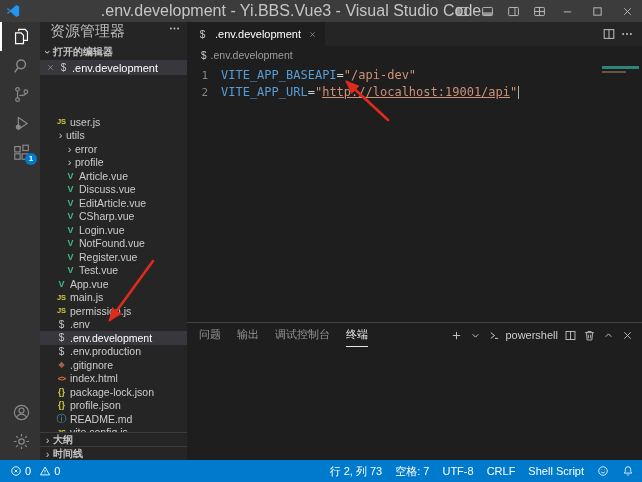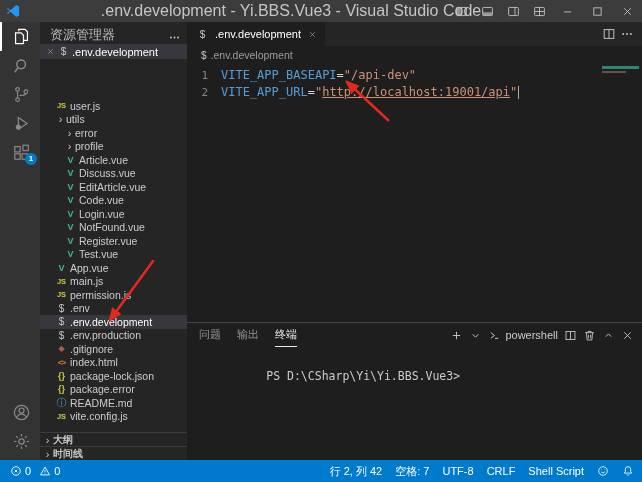--- a/index.html
+++ b/index.html
@@ -24,21 +24,21 @@
   .activitybar{flex:0 0 40px;background:#333333;display:flex;flex-direction:column;}
   .ab-item{height:29px;display:flex;align-items:center;justify-content:center;color:#8a8a8a;position:relative;border-left:2px solid transparent;}
   .ab-item.active{color:#ffffff;border-left-color:#ffffff;}
   .ab-icn{display:inline-flex;}
   .ab-icn svg{width:19px;height:19px;}
   .ab-badge{position:absolute;right:3px;bottom:2px;background:#007acc;color:#fff;border-radius:50%;width:12px;height:12px;font-size:8px;line-height:12px;text-align:center;font-weight:bold;}
   .ab-bottom{margin-top:auto;margin-bottom:4px;}
 
   
   .sidebar{flex:0 0 147px;background:#252526;display:flex;flex-direction:column;min-height:0;font-size:11px;}
-  .sidebar-title{flex:0 0 22px;display:flex;align-items:flex-end;padding:0 6px 0 10px;font-size:13px;color:#bbbbbb;}
+  .sidebar-title{flex:0 0 22px;display:flex;align-items:flex-start;padding:0 6px 0 10px;font-size:15px;color:#bbbbbb;}
   .sidebar-actions{margin-left:auto;display:inline-flex;color:#cccccc;}
   .sidebar-actions svg{width:13px;height:13px;}
   .section-header{flex:0 0 16px;display:flex;align-items:center;font-size:10px;font-weight:bold;color:#c5c5c5;padding-left:2px;white-space:nowrap;}
   .twisty{display:inline-block;width:11px;text-align:center;font-size:11px;color:#c5c5c5;font-weight:normal;flex:0 0 11px;}
   .twisty.open{transform:rotate(90deg);}
   .oe-item{flex:0 0 15px;height:15px;display:flex;align-items:center;padding-left:4px;color:#cccccc;white-space:nowrap;}
   .oe-item.active{background:#37373d;color:#ffffff;}
   .oe-close{display:inline-flex;width:13px;justify-content:center;color:#aaaaaa;}
   .oe-close svg{width:9px;height:9px;}
   .tree{flex:1;overflow:hidden;margin-top:40px;}
@@ -235,20 +235,24 @@
         <span id="sidebar-actions" class="sidebar-actions">
             <span class="icn">
               <svg viewBox="0 0 16 16" fill="currentColor">
                 <circle cx="3.6" cy="8" r="1.1"></circle>
                 <circle cx="8" cy="8" r="1.1"></circle>
                 <circle cx="12.4" cy="8" r="1.1"></circle>
               </svg>
             </span>
           </span>
       </div>
+      <div class="section-header">
+        <span class="twisty open">›</span>
+        <span>打开的编辑器</span>
+      </div>
       <div id="open-editors">
           <div class="oe-item active">
             <span class="icn oe-close">
               <svg viewBox="0 0 16 16" stroke="currentColor" stroke-width="1.1" fill="none">
                 <path d="M4 4l8 8M12 4l-8 8"></path>
               </svg>
             </span>
             <span class="fi fi-env" style="color: rgb(200, 200, 200);">$</span>
             <span>.env.development</span>
           </div>
@@ -277,21 +281,21 @@
           <div class="tree-row" style="padding-left: 24px;">
             <span class="fi fi-vue" style="color: rgb(66, 184, 131);">V</span>
             <span>Discuss.vue</span>
           </div>
           <div class="tree-row" style="padding-left: 24px;">
             <span class="fi fi-vue" style="color: rgb(66, 184, 131);">V</span>
             <span>EditArticle.vue</span>
           </div>
           <div class="tree-row" style="padding-left: 24px;">
             <span class="fi fi-vue" style="color: rgb(66, 184, 131);">V</span>
-            <span>Code.vue</span>
+            <span>CSharp.vue</span>
           </div>
           <div class="tree-row" style="padding-left: 24px;">
             <span class="fi fi-vue" style="color: rgb(66, 184, 131);">V</span>
             <span>Login.vue</span>
           </div>
           <div class="tree-row" style="padding-left: 24px;">
             <span class="fi fi-vue" style="color: rgb(66, 184, 131);">V</span>
             <span>NotFound.vue</span>
           </div>
           <div class="tree-row" style="padding-left: 24px;">
@@ -333,21 +337,21 @@
           <div class="tree-row" style="padding-left: 15px;">
             <span class="fi fi-html" style="color: rgb(227, 121, 51);">&lt;&gt;</span>
             <span>index.html</span>
           </div>
           <div class="tree-row" style="padding-left: 15px;">
             <span class="fi fi-json" style="color: rgb(203, 203, 65);">{}</span>
             <span>package-lock.json</span>
           </div>
           <div class="tree-row" style="padding-left: 15px;">
             <span class="fi fi-json" style="color: rgb(203, 203, 65);">{}</span>
-            <span>package.error</span>
+            <span>profile.json</span>
           </div>
           <div class="tree-row" style="padding-left: 15px;">
             <span class="fi fi-info" style="color: rgb(81, 154, 186);">ⓘ</span>
             <span>README.md</span>
           </div>
           <div class="tree-row" style="padding-left: 15px;">
             <span class="fi fi-js" style="color: rgb(203, 203, 65);">JS</span>
             <span>vite.config.js</span>
           </div>
         </div>
@@ -404,20 +408,21 @@
         <div class="minimap">
           <div class="mm-bar1"></div>
           <div class="mm-bar2"></div>
         </div>
       </div>
       <div class="panel">
         <div class="panel-bar">
           <div id="panel-tabs" style="display:flex">
               <span class="ptab">问题</span>
               <span class="ptab">输出</span>
+              <span class="ptab">调试控制台</span>
               <span class="ptab active">终端</span>
             </div>
           <div id="panel-actions" class="panel-actions">
               <span class="icn pa-icn">
                 <svg viewBox="0 0 16 16" stroke="currentColor" stroke-width="1.2" fill="none">
                   <path d="M8 3.5v9M3.5 8h9"></path>
                 </svg>
               </span>
               <span class="icn pa-icn">
                 <svg viewBox="0 0 16 16" fill="none" stroke="currentColor" stroke-width="1.2">
@@ -447,23 +452,20 @@
                 <svg viewBox="0 0 16 16" fill="none" stroke="currentColor" stroke-width="1.2">
                   <path d="M4.5 9.5L8 6l3.5 3.5"></path>
                 </svg>
               </span>
               <span class="icn pa-icn">
                 <svg viewBox="0 0 16 16" stroke="currentColor" stroke-width="1.1" fill="none">
                   <path d="M4 4l8 8M12 4l-8 8"></path>
                 </svg>
               </span>
             </div>
-        </div>
-        <div class="terminal">
-          <span>PS D:\CSharp\Yi\Yi.BBS.Vue3&gt;</span>
         </div>
       </div>
     </div>
 
   </div>
 
   <div class="statusbar">
     <div id="sb-left" class="sb-left">
         <span class="sb-item">
           <span class="icn sb-icn">
@@ -478,21 +480,21 @@
           <span class="icn sb-icn">
             <svg viewBox="0 0 16 16" fill="none" stroke="currentColor" stroke-width="1.2">
               <path d="M8 2.8L14 13.2H2z"></path>
               <path d="M8 6.8v3M8 11.5v.5"></path>
             </svg>
           </span>
           <span>0</span>
         </span>
       </div>
     <div id="sb-right" class="sb-right">
-        <span class="sb-seg">行 2, 列 42</span>
+        <span class="sb-seg">行 2, 列 73</span>
         <span class="sb-seg">空格: 7</span>
         <span class="sb-seg">UTF-8</span>
         <span class="sb-seg">CRLF</span>
         <span class="sb-seg">Shell Script</span>
         <span class="icn sb-icn">
           <svg viewBox="0 0 16 16" fill="none" stroke="currentColor" stroke-width="1.1">
             <circle cx="8" cy="8" r="5.7"></circle>
             <path d="M5.6 9.3a3.2 3.2 0 0 0 4.8 0"></path>
             <circle cx="6.2" cy="6.4" r="0.55" fill="currentColor" stroke="none"></circle>
             <circle cx="9.8" cy="6.4" r="0.55" fill="currentColor" stroke="none"></circle>

